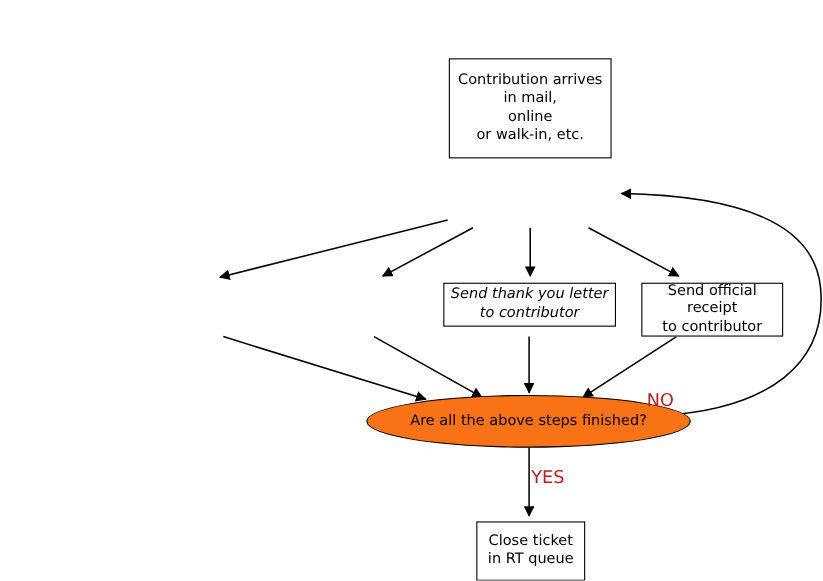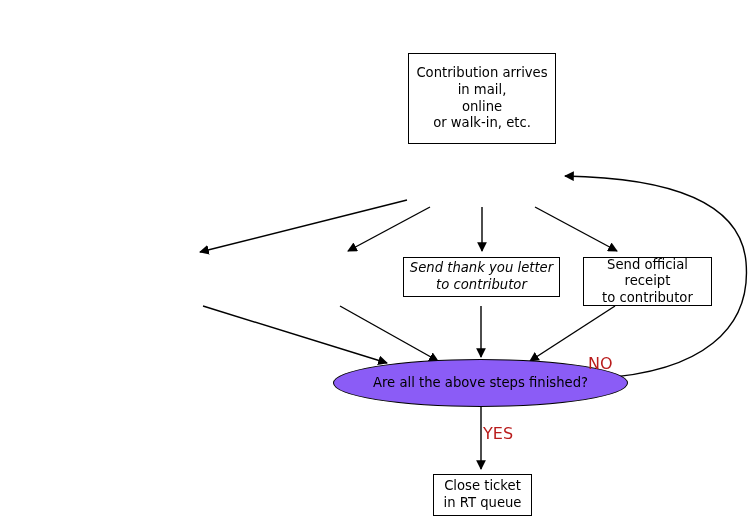--- a/index.html
+++ b/index.html
@@ -37,21 +37,21 @@
     line-height: 16.6px;
     color: #000000;
     white-space: pre-line;
     z-index: 2;
   }
   .node-ellipse {
     position: absolute;
     box-sizing: border-box;
     border: 1.4px solid #000000;
     border-radius: 50%;
-    background: #8b5cf6;
+    background: #f97316;
     display: flex;
     align-items: center;
     justify-content: center;
     text-align: center;
     font-size: 13.2px;
     line-height: 16.6px;
     color: #000000;
     z-index: 2;
   }
   .edge-label {
@@ -115,21 +115,21 @@
 
   <div class="node-box" style="left:583px; top:257px; width:129px; height:49px;">
     <span>Send official receipt
 to contributor</span>
   </div>
 
   <div class="node-ellipse" style="left:333px; top:359px; width:295px; height:48px;">
     <span>Are all the above steps finished?</span>
   </div>
 
-  <div class="node-box" style="left:433px; top:474px; width:99px; height:42px;">
+  <div class="node-box" style="left:433px; top:474px; width:99px; height:54px;">
     <span>Close ticket
 in RT queue</span>
   </div>
 
   <div class="edge-label" style="left:588px; top:355px;">NO</div>
 
   <div class="edge-label" style="left:483px; top:425px;">YES</div>
 
 </div>
 

